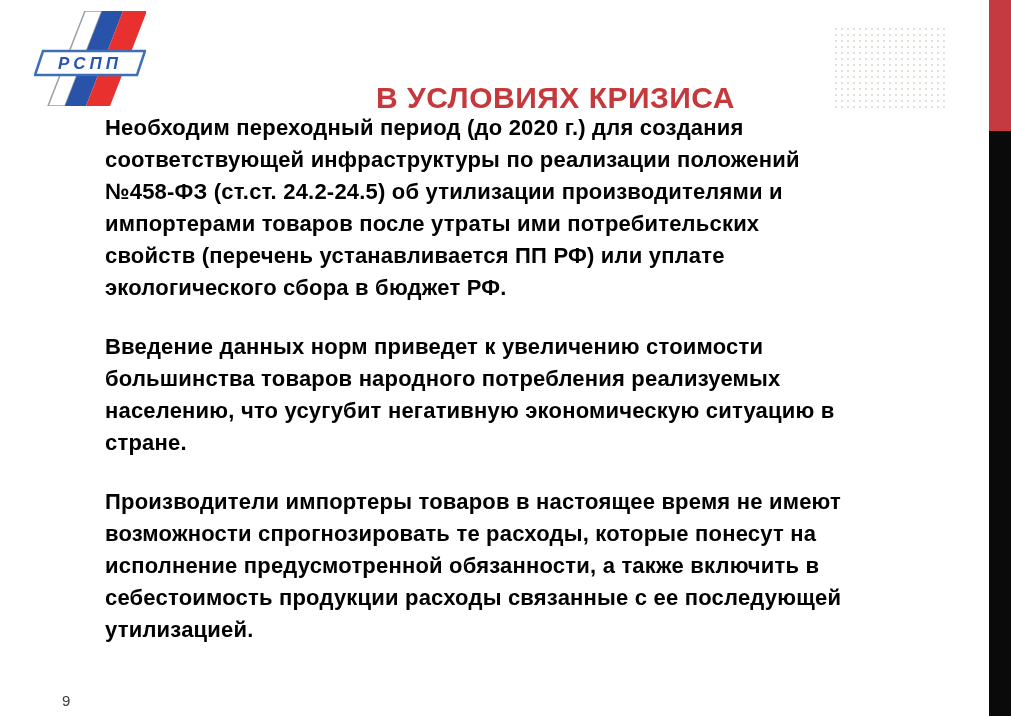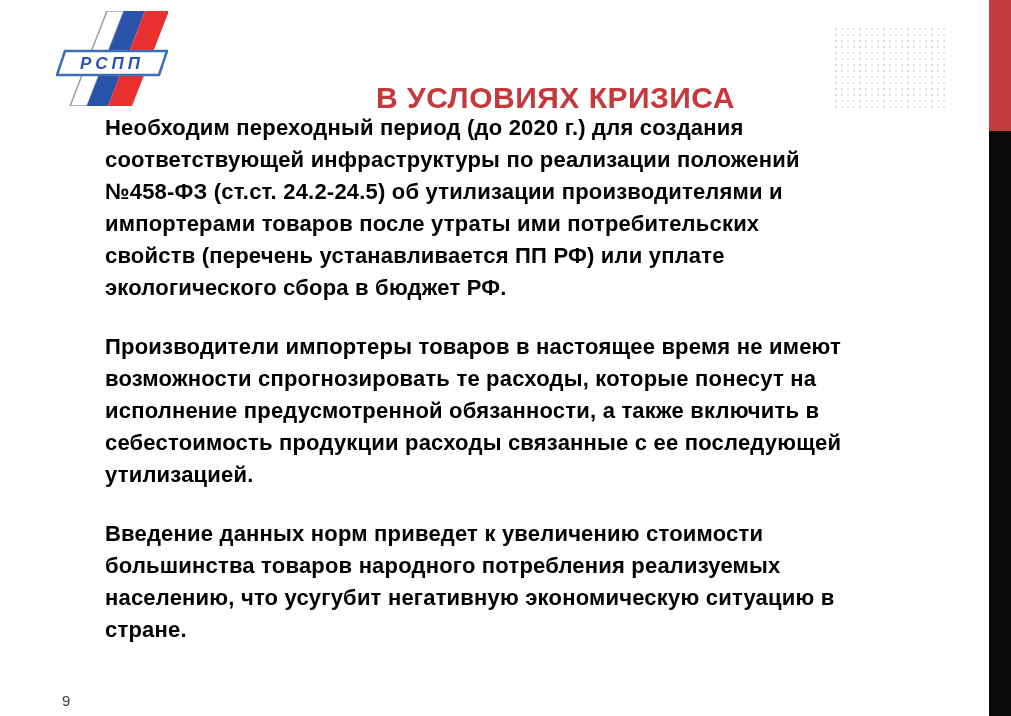--- a/index.html
+++ b/index.html
@@ -31,21 +31,21 @@
     position: absolute;
     left: 833px; top: 26px;
     width: 114px; height: 86px;
     background-image: radial-gradient(circle, var(--dot-gray, #e4dfd7) 1px, transparent 1.4px);
     background-size: 6px 6px;
   }
 
   
   .logo {
     position: absolute;
-    left: 56px; top: 11px;
+    left: 34px; top: 11px;
     width: 112px; height: 95px;
   }
   .logo svg { display: block; }
 
   
   .slide-title {
     position: absolute;
     top: 44px; left: 100px;
     width: 911px;
     text-align: center;
@@ -103,24 +103,24 @@
   <div class="accent-red"></div>
 </div>
 
 <div class="content">
   <p>Необходим переходный период (до 2020 г.) для создания
 соответствующей инфраструктуры по реализации положений
 №458-ФЗ (ст.ст. 24.2-24.5) об утилизации производителями и
 импортерами товаров после утраты ими потребительских
 свойств (перечень устанавливается ПП РФ) или уплате
 экологического сбора в бюджет РФ.</p>
+  <p>Введение данных норм приведет к увеличению стоимости
+большинства товаров народного потребления реализуемых
+населению, что усугубит негативную экономическую ситуацию в
+стране.</p>
   <p>Производители импортеры товаров в настоящее время не имеют
 возможности спрогнозировать те расходы, которые понесут на
 исполнение предусмотренной обязанности, а также включить в
 себестоимость продукции расходы связанные с ее последующей
 утилизацией.</p>
-  <p>Введение данных норм приведет к увеличению стоимости
-большинства товаров народного потребления реализуемых
-населению, что усугубит негативную экономическую ситуацию в
-стране.</p>
 </div>
 
 <div class="page-number">9</div>
 
 </body></html>

